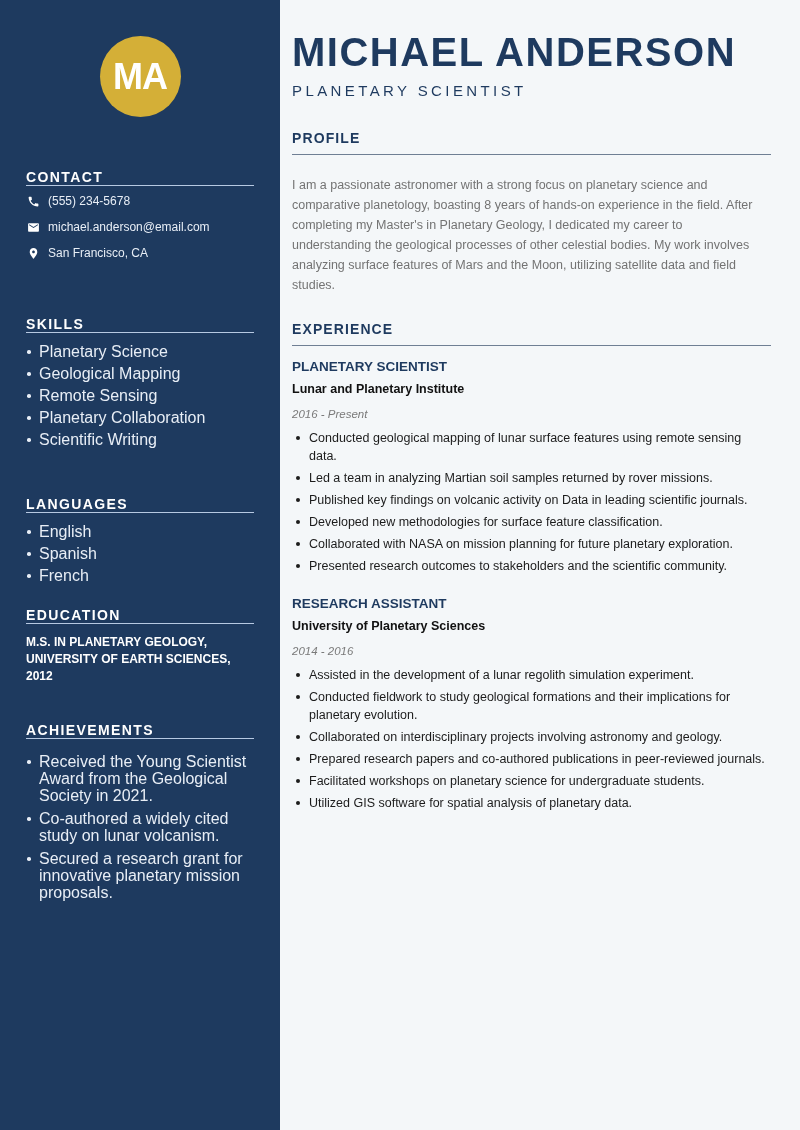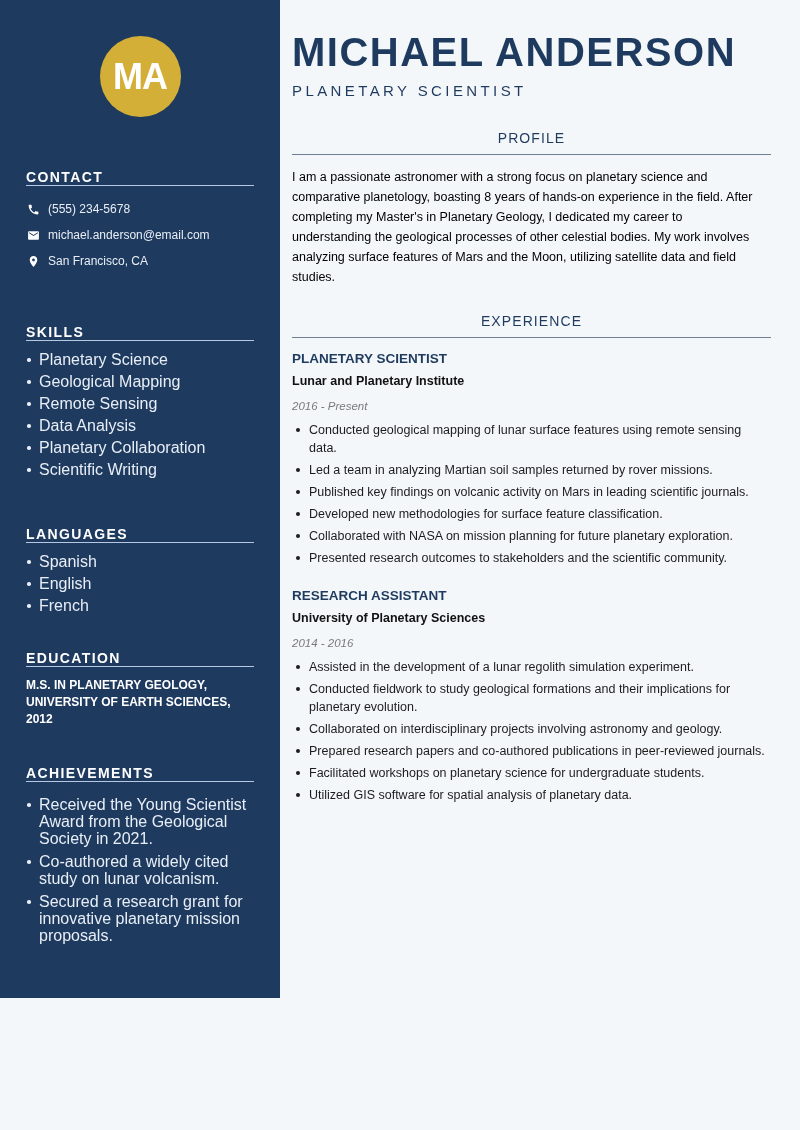--- a/index.html
+++ b/index.html
@@ -12,21 +12,21 @@
     }
     .page {
       position: relative;
       width: 800px;
       height: 1130px;
       display: flex;
     }
     
     .sidebar {
       width: 280px;
-      height: 998px;
+      height: 1130px;
       background: #1e3a5f;
       color: #ffffff;
       padding: 36px 26px 0 26px;
       flex-shrink: 0;
     }
     .avatar {
       width: 81px;
       height: 81px;
       border-radius: 50%;
       background: #d4af37;
@@ -41,21 +41,21 @@
     }
     .side-section { margin-top: 50px; }
     .side-section.first { margin-top: 52px; }
     .side-heading {
       font-size: 14px;
       font-weight: bold;
       letter-spacing: 1.4px;
       color: #ffffff;
       border-bottom: 1.5px solid #b7c9e2;
     }
-    .contact-list { list-style: none; margin-top: 10px; }
+    .contact-list { list-style: none; margin-top: 2px; }
     .contact-item {
       display: flex;
       align-items: center;
       font-size: 12px;
       height: 26px;
       color: #e8eef6;
     }
     .contact-icon {
       width: 14px;
       height: 14px;
@@ -111,32 +111,31 @@
       margin-top: 6px;
       font-size: 15px;
       color: #1e3a5f;
       letter-spacing: 3.4px;
       line-height: 18px;
     }
     .main-section { margin-top: 30px; }
     .main-section.profile-sec { margin-top: 30px; }
     .main-heading {
       font-size: 14px;
-      font-weight: normal;
+      font-weight: bold;
       letter-spacing: 1.1px;
       color: #1e3a5f;
       padding-bottom: 8px;
       border-bottom: 1.2px solid #6f7f94;
-      text-align: center;
     }
     .profile-text {
-      margin-top: 12px;
+      margin-top: 20px;
       font-size: 12.5px;
       line-height: 20px;
-      color: #000000;
+      color: #737373;
       padding-right: 10px;
     }
     .job { margin-top: 12px; }
     .job + .job { margin-top: 20px; }
     .job-title {
       font-size: 13.5px;
       font-weight: bold;
       color: #1e3a5f;
       line-height: 18px;
     }
@@ -214,36 +213,35 @@
         </li>
       </ul>
     </section>
 
     <section class="side-section">
       <h2 class="side-heading">SKILLS</h2>
       <ul class="bullet-list">
         <li>Planetary Science</li>
         <li>Geological Mapping</li>
         <li>Remote Sensing</li>
-        <li>Data Analysis</li>
         <li>Planetary Collaboration</li>
         <li>Scientific Writing</li>
       </ul>
     </section>
 
     <section class="side-section" style="margin-top:48px">
       <h2 class="side-heading">LANGUAGES</h2>
       <ul class="bullet-list">
+        <li>English</li>
         <li>Spanish</li>
-        <li>English</li>
         <li>French</li>
       </ul>
     </section>
 
-    <section class="side-section" style="margin-top:36px">
+    <section class="side-section" style="margin-top:23px">
       <h2 class="side-heading">EDUCATION</h2>
       <p class="edu-text">M.S. in Planetary Geology, University of Earth Sciences, 2012</p>
     </section>
 
     <section class="side-section" style="margin-top:37px">
       <h2 class="side-heading">ACHIEVEMENTS</h2>
       <ul class="bullet-list achv-list" style="margin-top:14px">
         <li>Received the Young Scientist Award from the Geological Society in 2021.</li>
         <li>Co-authored a widely cited study on lunar volcanism.</li>
         <li>Secured a research grant for innovative planetary mission proposals.</li>
@@ -265,21 +263,21 @@
     <section class="main-section" style="margin-top:26px">
       <h2 class="main-heading">EXPERIENCE</h2>
 
       <div class="job">
         <div class="job-title">PLANETARY SCIENTIST</div>
         <div class="job-company">Lunar and Planetary Institute</div>
         <div class="job-dates">2016 - Present</div>
         <ul class="job-bullets">
           <li>Conducted geological mapping of lunar surface features using remote sensing data.</li>
           <li>Led a team in analyzing Martian soil samples returned by rover missions.</li>
-          <li>Published key findings on volcanic activity on Mars in leading scientific journals.</li>
+          <li>Published key findings on volcanic activity on Data in leading scientific journals.</li>
           <li>Developed new methodologies for surface feature classification.</li>
           <li>Collaborated with NASA on mission planning for future planetary exploration.</li>
           <li>Presented research outcomes to stakeholders and the scientific community.</li>
         </ul>
       </div>
 
       <div class="job">
         <div class="job-title">RESEARCH ASSISTANT</div>
         <div class="job-company">University of Planetary Sciences</div>
         <div class="job-dates">2014 - 2016</div>

